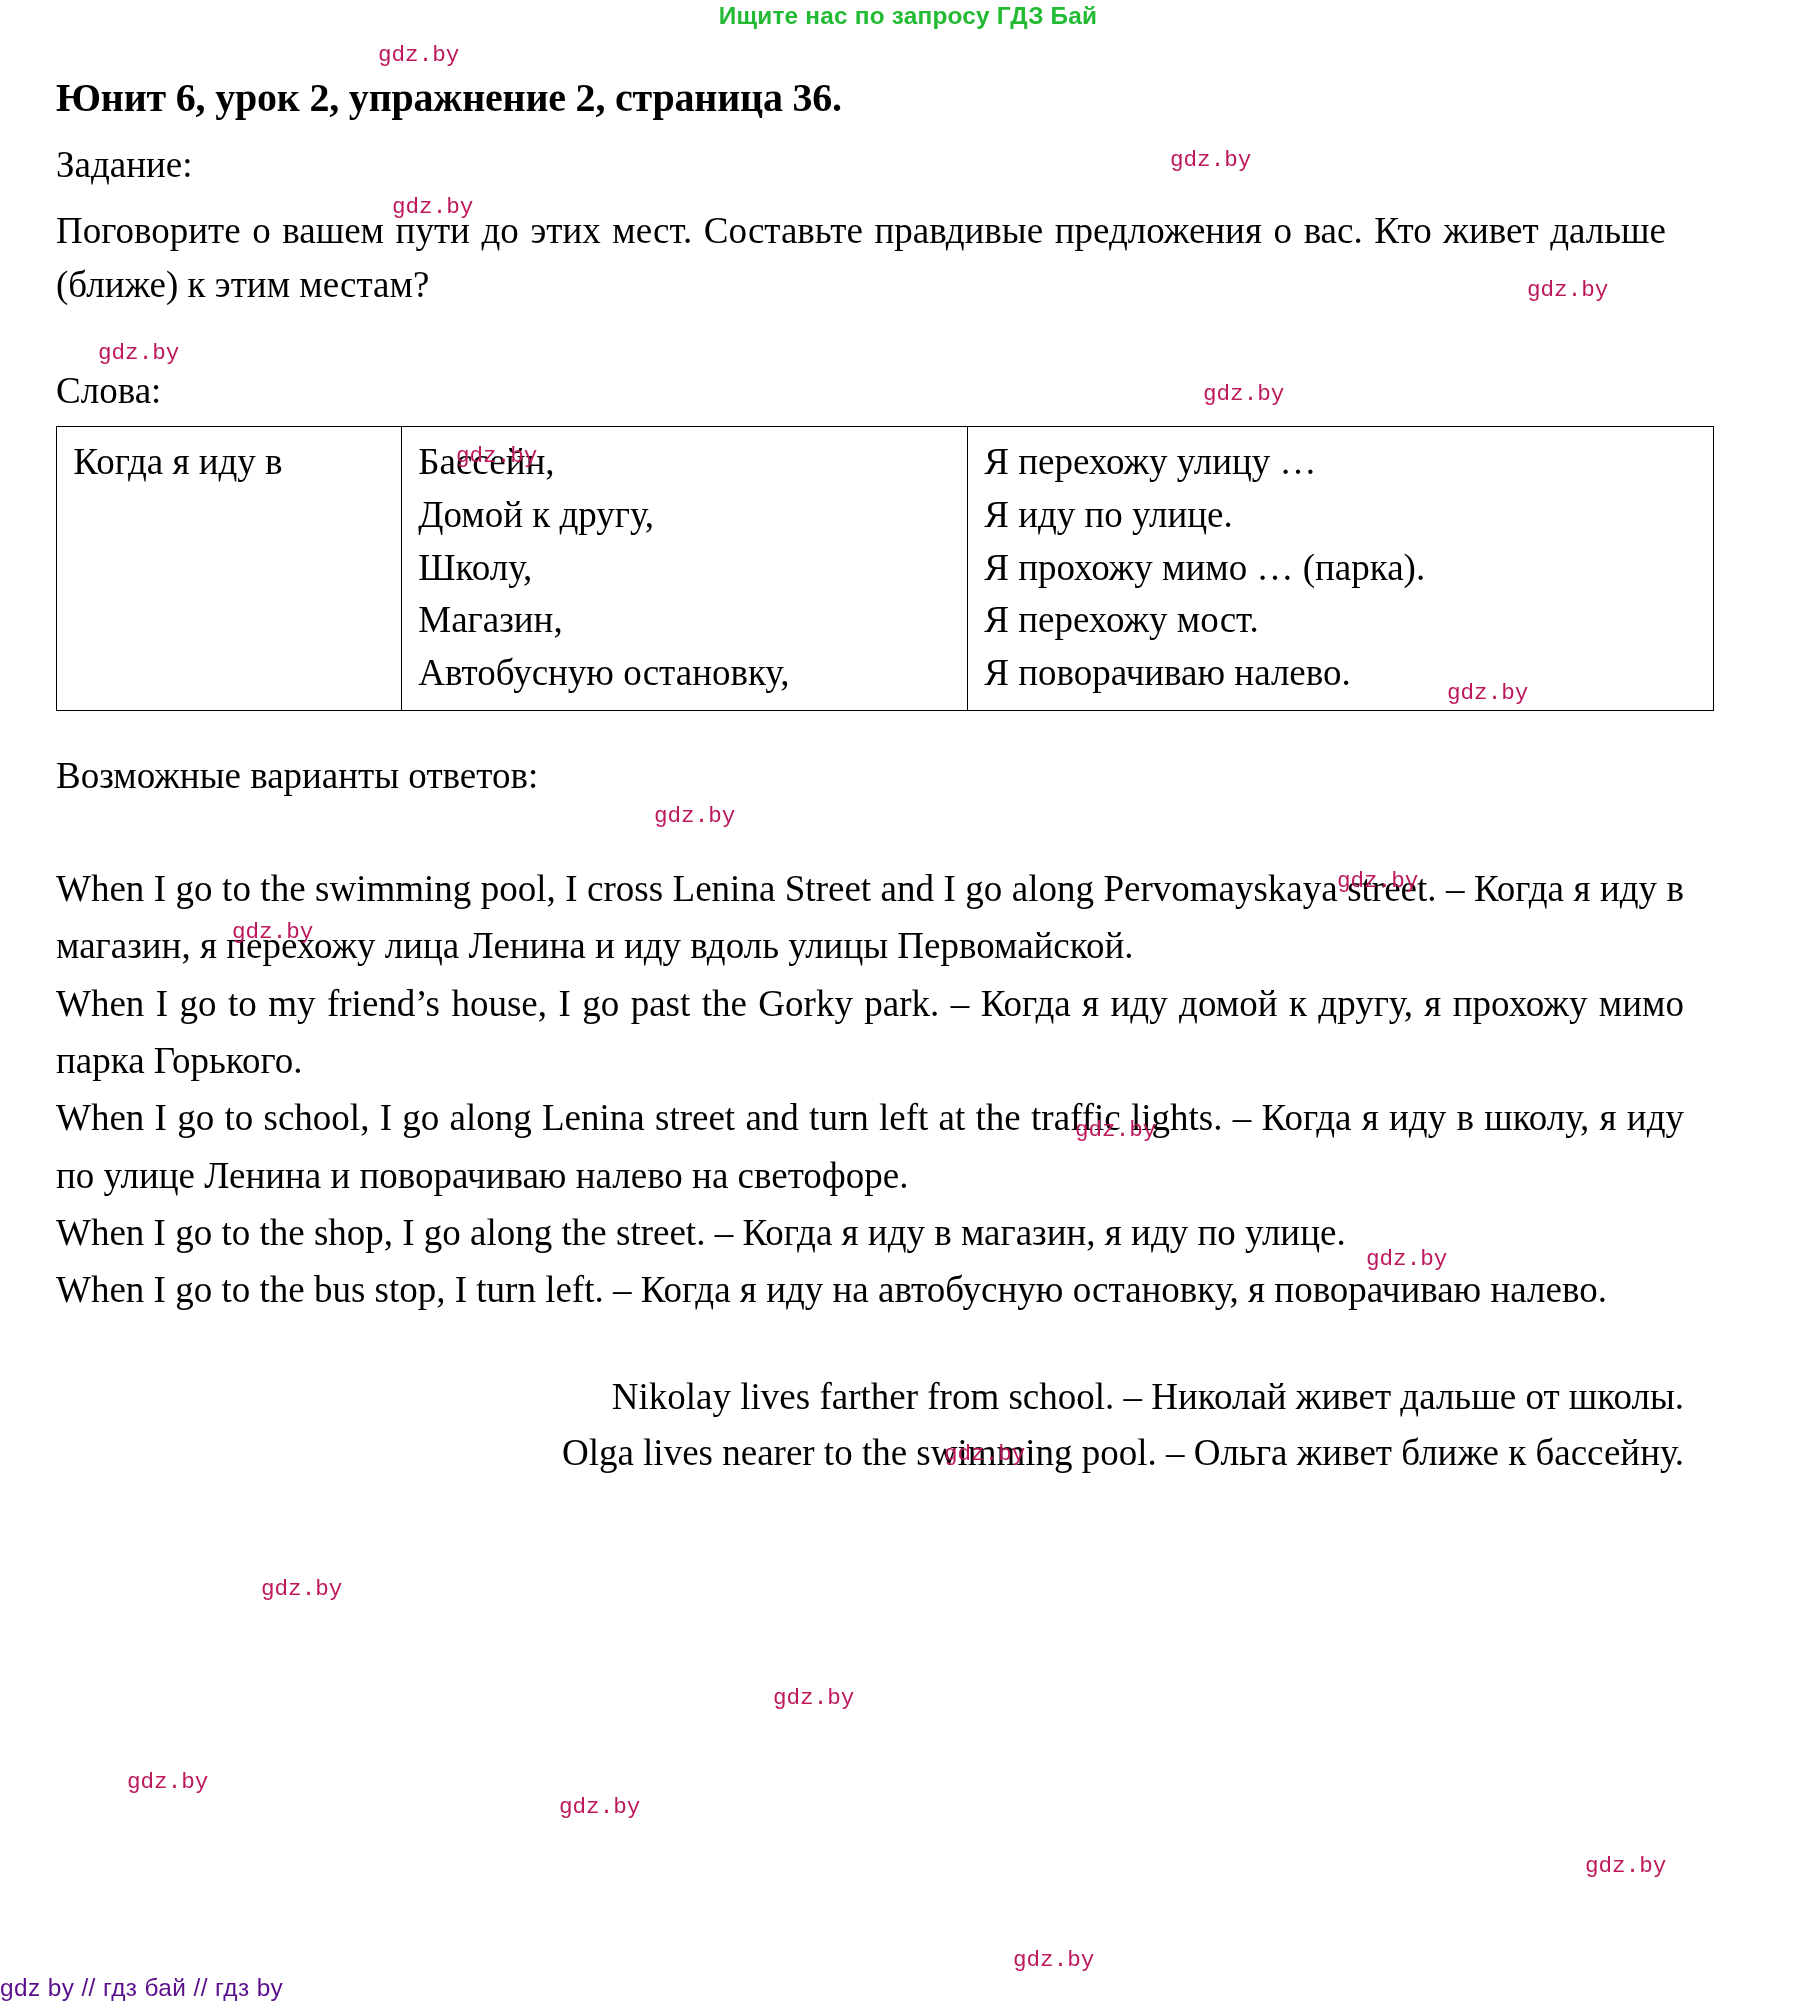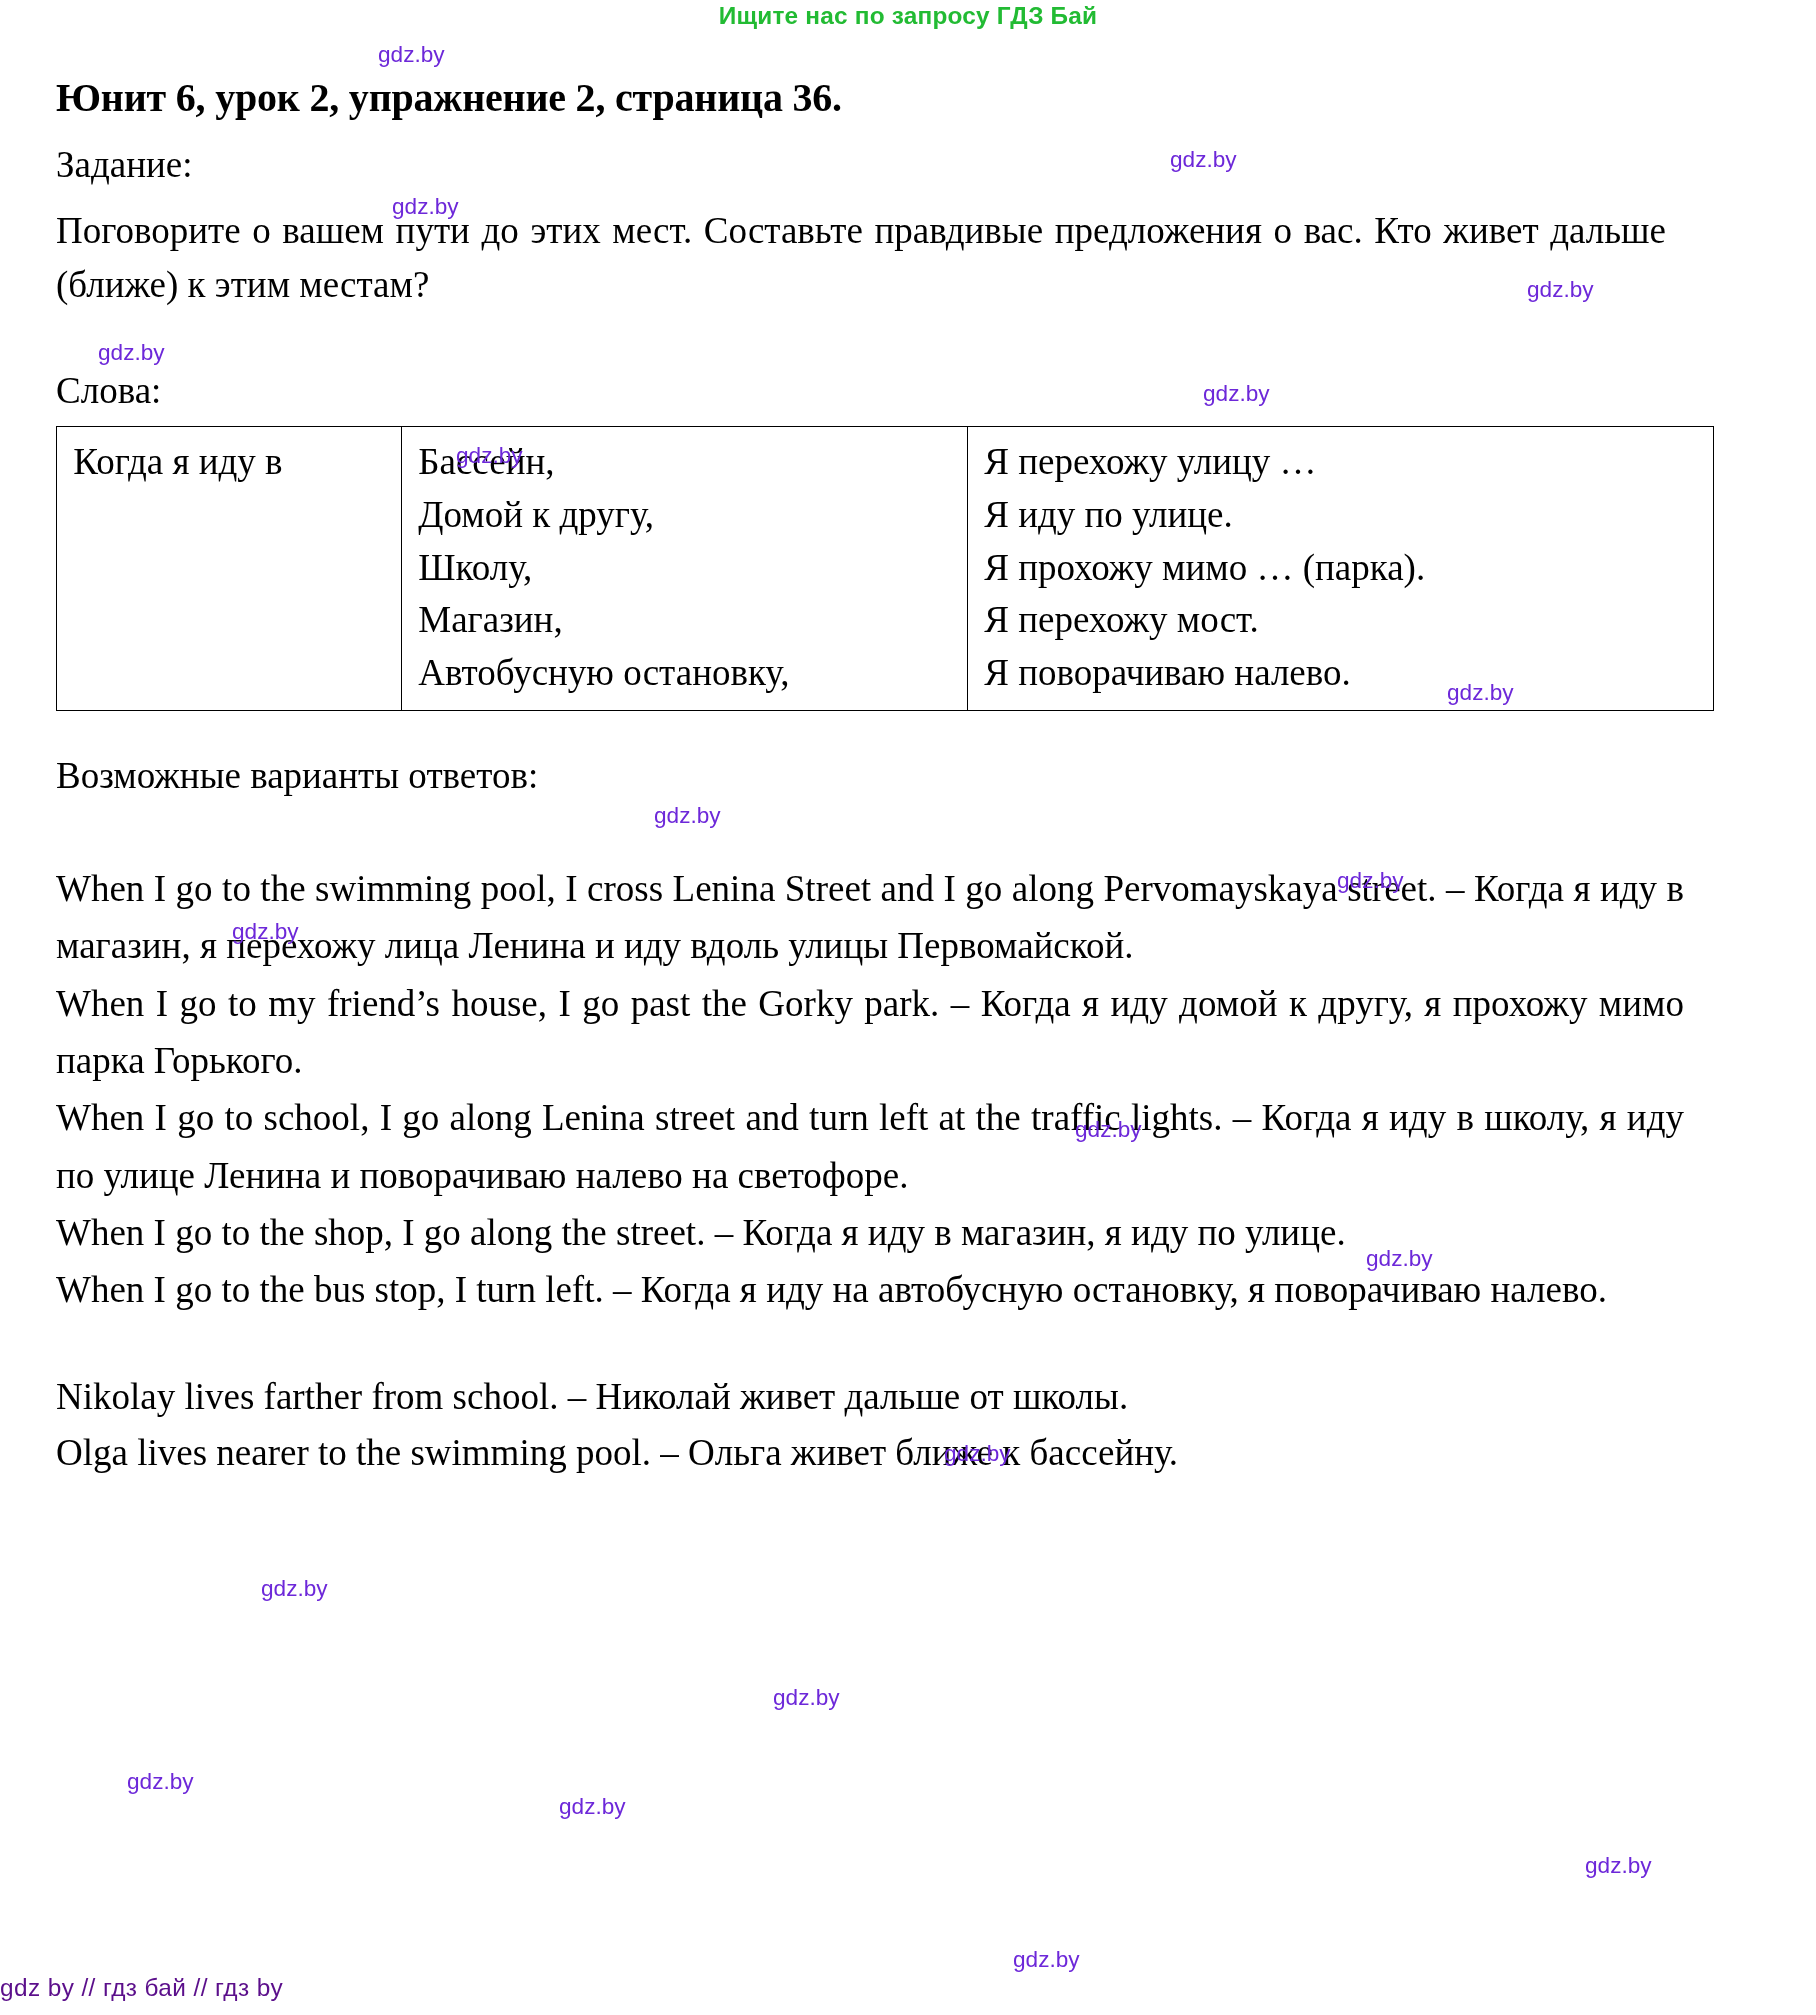--- a/index.html
+++ b/index.html
@@ -112,41 +112,41 @@
     width: 1628px;
   }
 
   .closing {
     padding-top: 50px;
   }
   .closing p {
     font-size: 37px;
     margin: 0;
     line-height: 1.52;
-    text-align: left;
+    text-align: right;
     width: 1628px;
   }
 
   
   .bottom-banner {
     position: absolute;
     bottom: 12.7px;
     left: 0;
     width: 100%;
     font-family: "Liberation Sans", "DejaVu Sans", sans-serif;
     font-size: 24.4px;
     color: #5b0f8b;
     letter-spacing: 0.4px;
   }
 
   
   .wm {
     position: absolute;
-    font-family: Liberation Sans, sans-serif;
-    color: #6d28d9;
+    font-family: Liberation Mono, monospace;
+    color: #be185d;
     white-space: nowrap;
     pointer-events: none;
   }
 </style>
 </head>
 <body>
 
 <div class="top-banner" style="color: rgb(34, 187, 51);">Ищите нас по запросу ГДЗ Бай</div>
 
 <div class="page">

